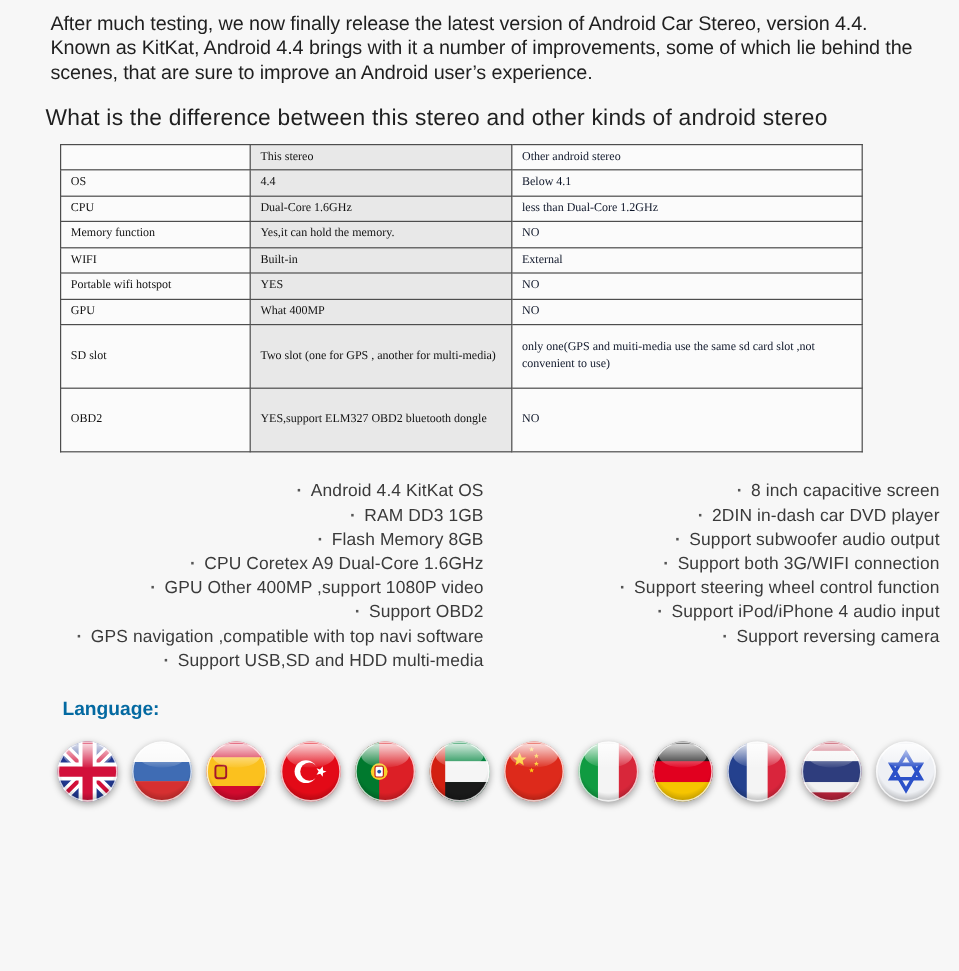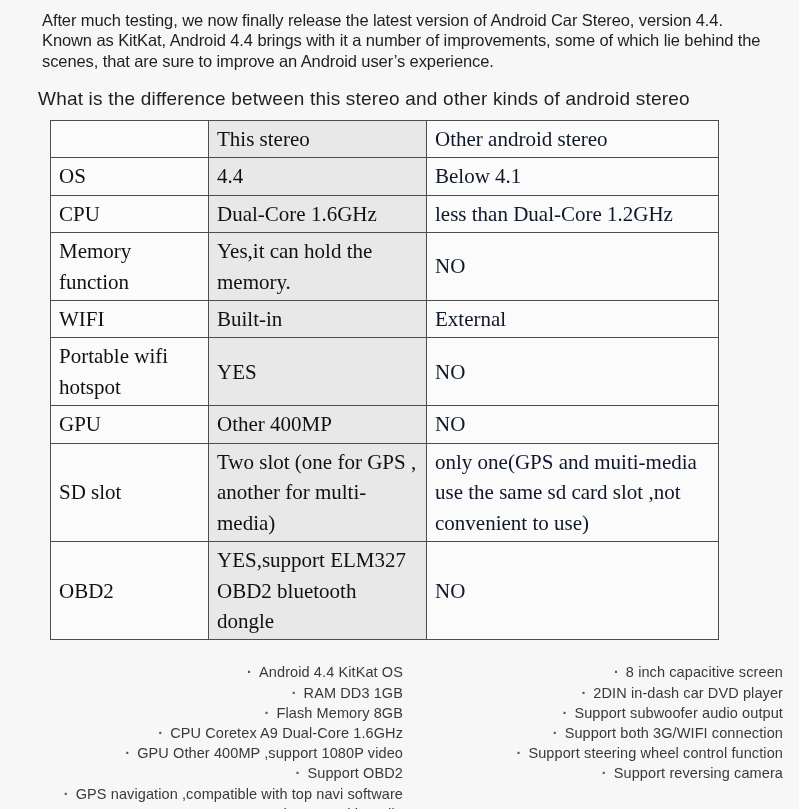--- a/index.html
+++ b/index.html
@@ -27,21 +27,21 @@
     letter-spacing:0.2px;
     color:#1f1f1f;
   }
 
   
   table.compare{
     margin:10px 0 0 50px;
     border-collapse:collapse;
     width:668px;
     font-family:"Liberation Serif",serif;
-    font-size:21px;
+    font-size:10px;
     table-layout:fixed;
   }
   table.compare td, table.compare th{
     border:1px solid #4d4d4d;
     padding:3px 8px;
     text-align:left;
     font-weight:400;
     vertical-align:middle;
     background:#fbfbfb;
     color:#111;
@@ -162,21 +162,21 @@
         <td class="c2">Built-in</td>
         <td class="c3">External</td>
       </tr>
       <tr>
         <td class="c1">Portable wifi hotspot</td>
         <td class="c2">YES</td>
         <td class="c3">NO</td>
       </tr>
       <tr>
         <td class="c1">GPU</td>
-        <td class="c2">Other 400MP</td>
+        <td class="c2">What 400MP</td>
         <td class="c3">NO</td>
       </tr>
       <tr class="tall">
         <td class="c1">SD slot</td>
         <td class="c2">Two slot (one for GPS , another for multi-media)</td>
         <td class="c3">only one(GPS and muiti-media use the same sd card slot ,not convenient to use)</td>
       </tr>
       <tr class="tall">
         <td class="c1">OBD2</td>
         <td class="c2">YES,support ELM327 OBD2 bluetooth dongle</td>
@@ -196,20 +196,21 @@
       <li>Support OBD2</li>
       <li>GPS navigation ,compatible with top navi software</li>
       <li>Support USB,SD and HDD multi-media</li>
     </ul>
     <ul class="feat right">
       <li>8 inch capacitive screen</li>
       <li>2DIN in-dash car DVD player</li>
       <li>Support subwoofer audio output</li>
       <li>Support both 3G/WIFI connection</li>
       <li>Support steering wheel control function</li>
+      <li>Support iPod/iPhone 4 audio input</li>
       <li>Support reversing camera</li>
     </ul>
   </div>
 
   <div class="language-heading">Language:</div>
 
   <div class="flags-row">
 
     <div class="flag-item">
       <svg class="flag" viewBox="0 0 52 52">

